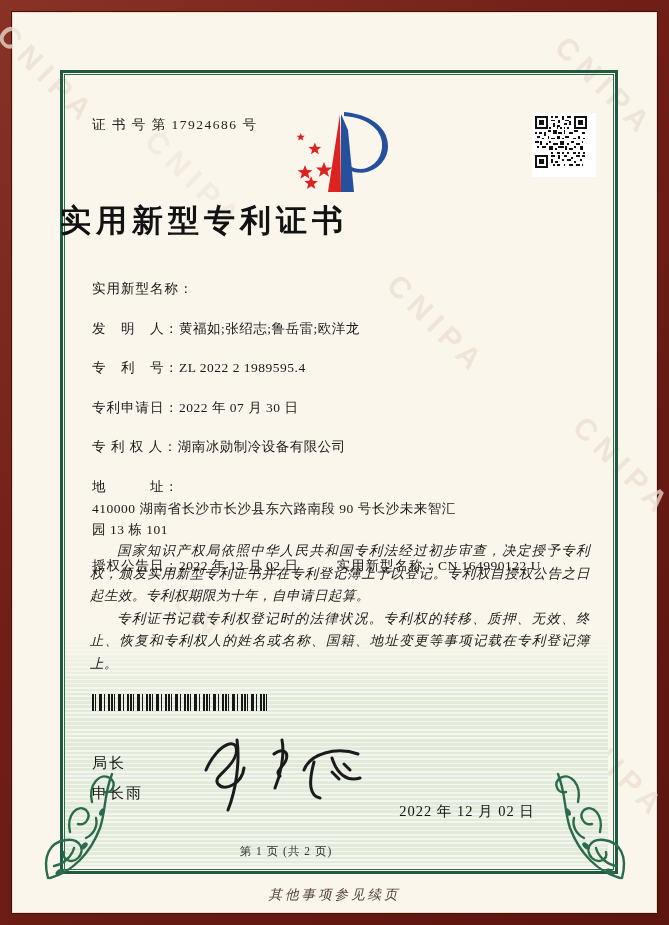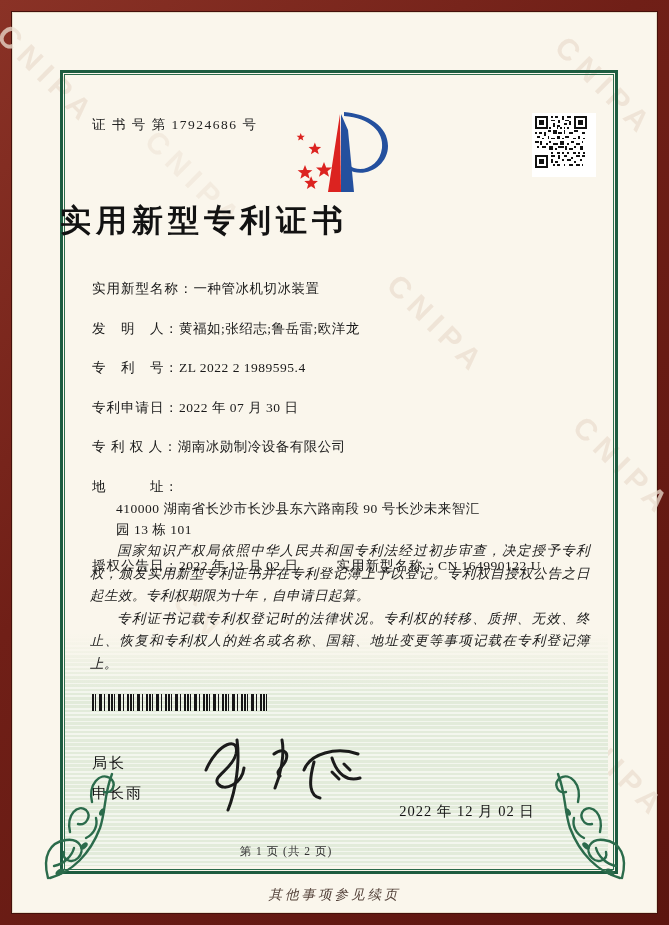--- a/index.html
+++ b/index.html
@@ -224,41 +224,40 @@
             <rect x="26" y="27" width="1" height="1"></rect>
         </g>
       </svg>
     </div>
 
     <div class="title">实用新型专利证书</div>
 
     <div class="fields">
       <div class="frow">
         <span class="flabel">实用新型名称：</span>
-        <span class="fvalue">一种管冰机切冰装置</span>
       </div>
       <div class="frow">
         <span class="flabel">发　明　人：</span>
         <span class="fvalue">黄福如;张绍志;鲁岳雷;欧洋龙</span>
       </div>
       <div class="frow">
         <span class="flabel">专　利　号：</span>
         <span class="fvalue">ZL 2022 2 1989595.4</span>
       </div>
       <div class="frow">
         <span class="flabel">专利申请日：</span>
         <span class="fvalue">2022 年 07 月 30 日</span>
       </div>
       <div class="frow">
         <span class="flabel">专 利 权 人：</span>
         <span class="fvalue">湖南冰勋制冷设备有限公司</span>
       </div>
       <div class="frow" style="margin-bottom:14px;flex-direction:column;">
         <span class="flabel">地　　　址：</span>
-        <span class="fvalue" style="max-width:372px;margin-left:24px;">410000  湖南省长沙市长沙县东六路南段 90 号长沙未来智汇园 13 栋 101</span>
+        <span class="fvalue" style="max-width:372px;">410000  湖南省长沙市长沙县东六路南段 90 号长沙未来智汇园 13 栋 101</span>
       </div>
       <div class="frow two">
         <span class="pair">
           <span class="flabel">授权公告日：</span>
           <span class="fvalue">2022 年 12 月 02 日</span>
         </span>
         <span class="pair">
           <span class="flabel">实用新型名称：</span>
           <span class="fvalue">CN 164990122 U</span>
         </span>

